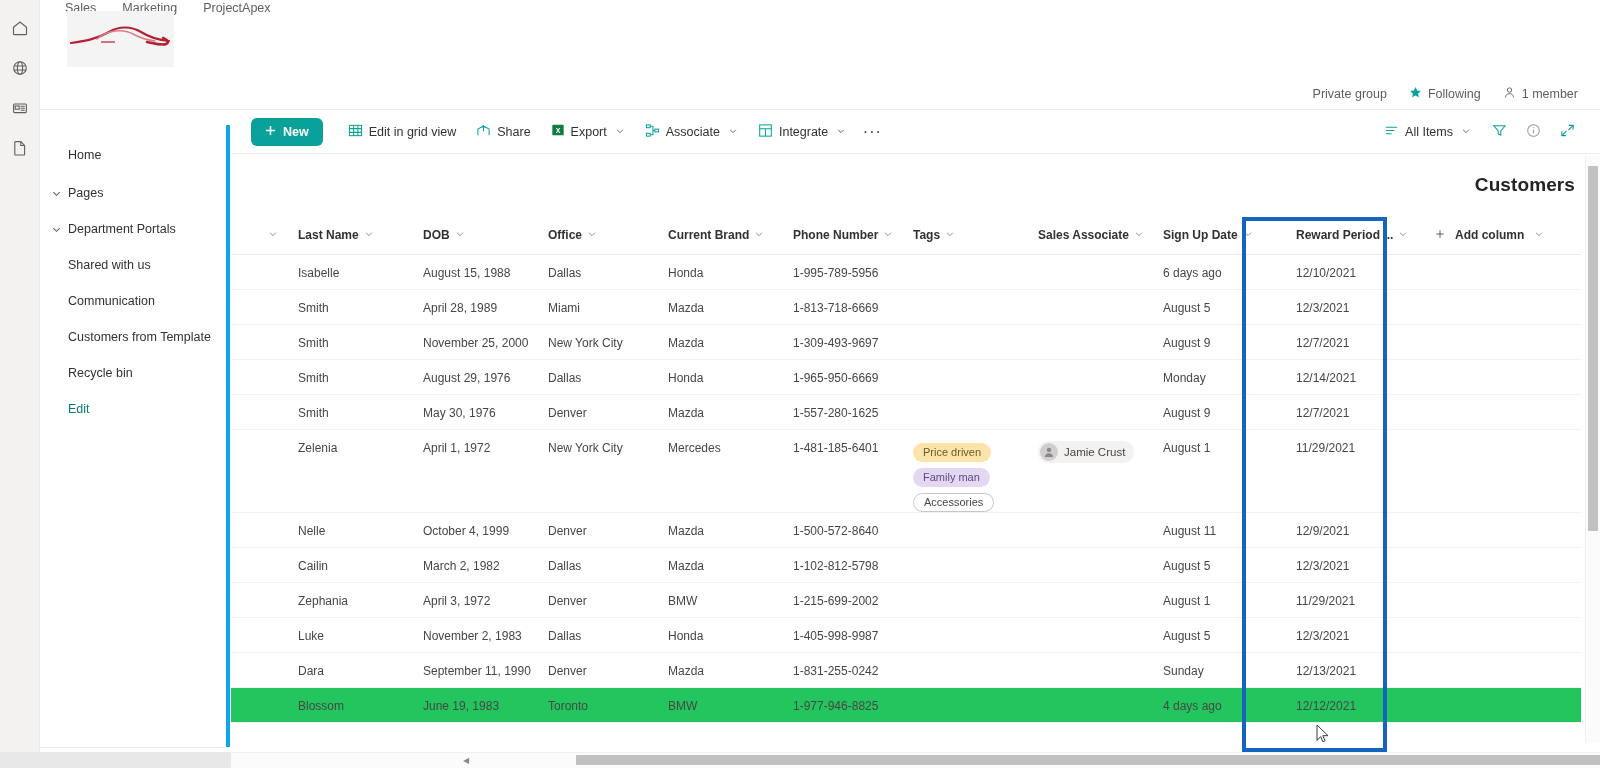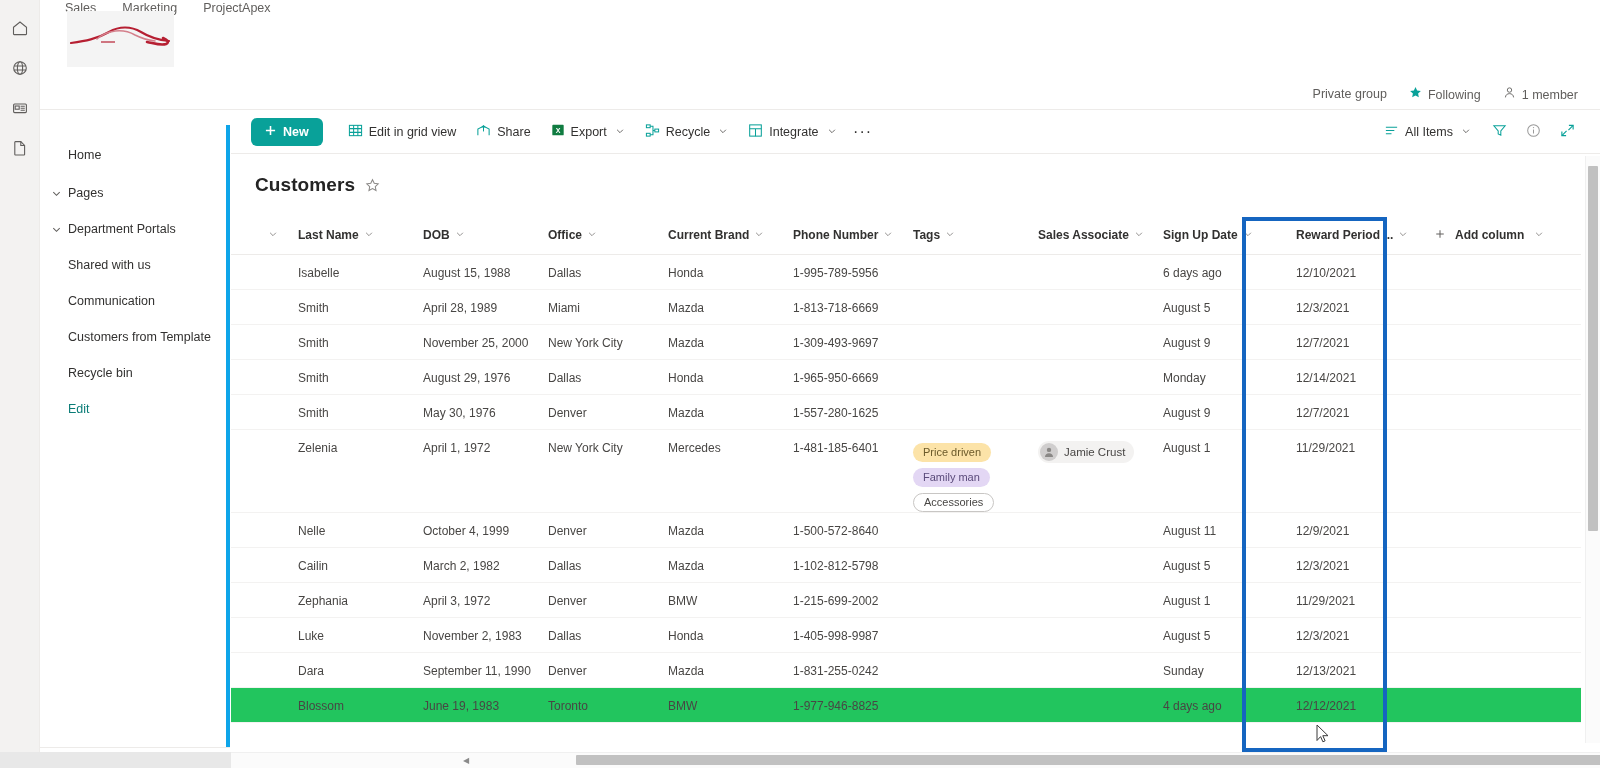--- a/index.html
+++ b/index.html
@@ -51,21 +51,21 @@
 
   
   #site-info {
     position: absolute; left: 40px; top: 78px; width: 1560px; height: 32px;
     border-bottom: 1px solid #edebe9;
     display: flex; justify-content: flex-end; align-items: center;
     gap: 22px; padding-right: 22px;
     background: #ffffff;
   }
   .info-item {
-    display: flex; align-items: flex-end; gap: 6px;
+    display: flex; align-items: center; gap: 6px;
     font-size: 12.5px; color: #605e5c; cursor: pointer; white-space: nowrap;
   }
   .info-item.static { cursor: default; }
 
   
   #sidebar {
     position: absolute; left: 40px; top: 125px; width: 190px; height: 658px;
     background: #ffffff;
     border-right: 4px solid #0ea5e9;
   }
@@ -130,22 +130,23 @@
     background: transparent; border: none; cursor: pointer;
   }
   .cmd-ellipsis {
     width: 30px; height: 32px; display: flex; align-items: center; justify-content: center;
     font-size: 16px; color: #323130; cursor: pointer; letter-spacing: 1px;
   }
 
   
   #list-title-row {
     position: absolute; left: 231px; top: 154px; width: 1369px; height: 62px;
-    display: flex; align-items: center; padding-left: 24px; gap: 10px;
+    display: flex; align-items: center; padding-left: 12px; gap: 10px;
     background: #ffffff;
+    justify-content: flex-end;
   }
   #list-title { font-size: 19px; font-weight: 600; color: #242424; letter-spacing: .1px; }
   #fav-star { cursor: pointer; display:flex; }
 
   
   #grid-wrap {
     position: absolute; left: 231px; top: 216px; width: 1369px; height: 527px;
     background: #ffffff; overflow: hidden;
   }
   table.grid { border-collapse: collapse; width: 1350px; table-layout: fixed; }
@@ -408,21 +409,21 @@
       <button class="cmd-btn">
         <span>
           <svg width="15" height="15" viewBox="0 0 16 16" fill="none" stroke="#09a199" stroke-width="1.1">
             <rect x="1.5" y="2" width="4" height="3"></rect>
               <rect x="1.5" y="11" width="4" height="3"></rect>
             <rect x="10.5" y="6.5" width="4" height="3"></rect>
               <path d="M5.5 3.5h3v9h-3"></path>
               <path d="M8.5 8h2"></path>
           </svg>
         </span>
-        <span>Recycle</span>
+        <span>Associate</span>
         <span class="chev-d">
           <svg width="10" height="10" viewBox="0 0 12 12" fill="none" stroke="#605e5c" stroke-width="1.1">
               <path d="M2.5 4.5L6 8l3.5-3.5"></path>
             </svg>
         </span>
       </button>
 
       <button class="cmd-btn">
         <span>
           <svg width="15" height="15" viewBox="0 0 16 16" fill="none" stroke="#09a199" stroke-width="1.1">

